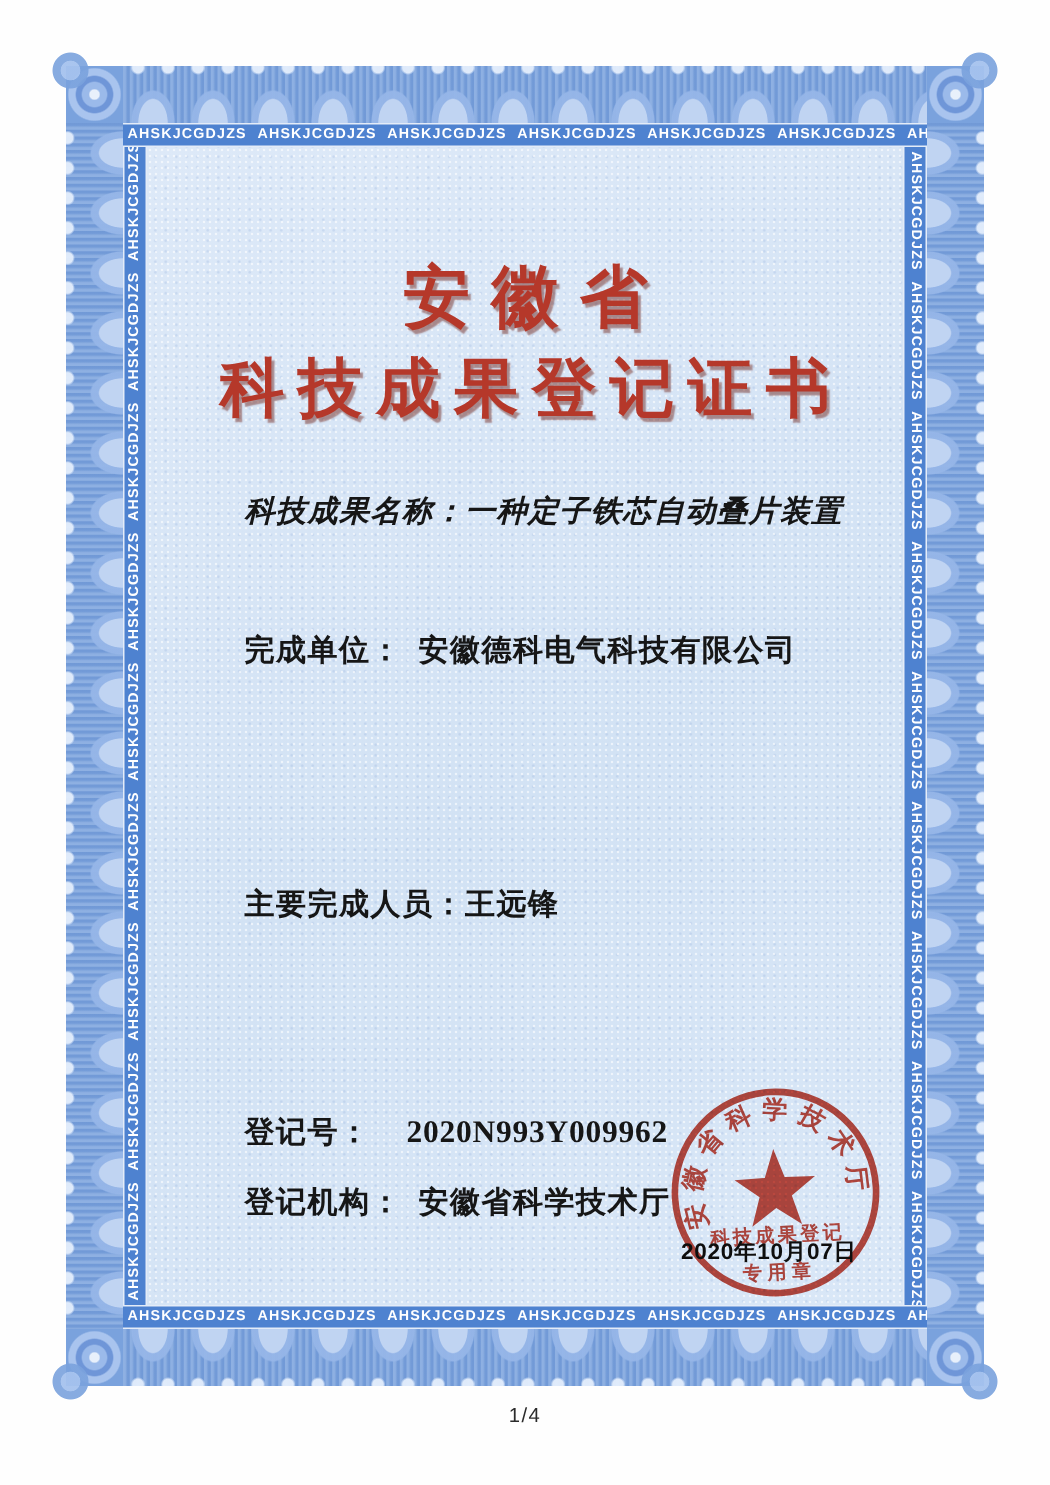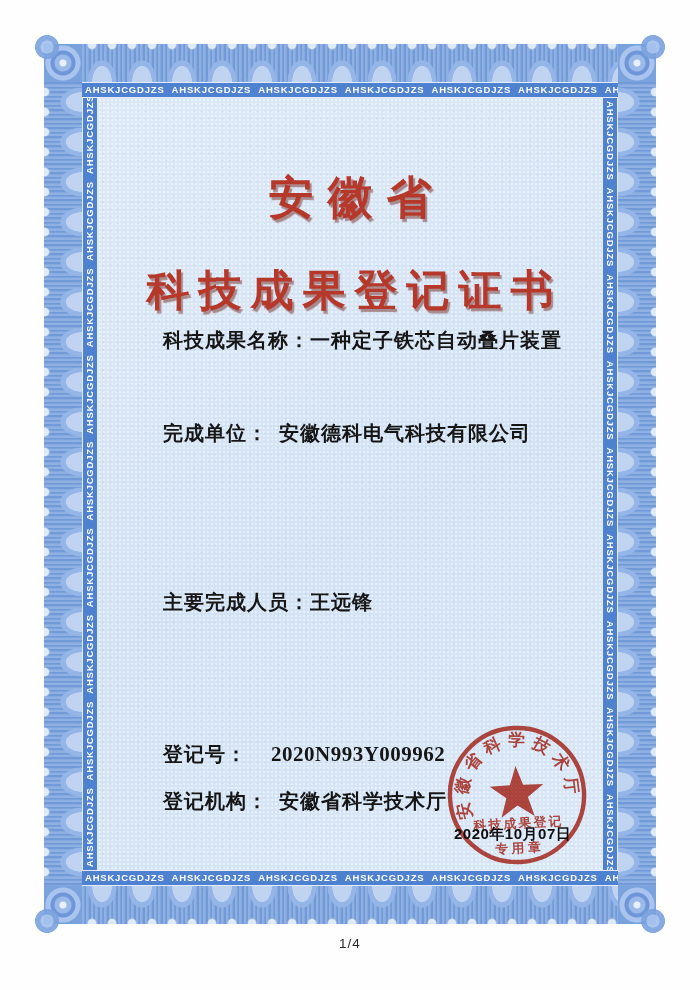--- a/index.html
+++ b/index.html
@@ -72,25 +72,25 @@
       radial-gradient(rgba(255,255,255,.6) .6px, transparent 1.1px),
       radial-gradient(rgba(125,158,210,.22) .6px, transparent 1.1px),
       linear-gradient(155deg,#dde9f8 0%,#d2e2f4 55%,#d9e7f7 100%);
     background-size:4px 4px,7px 7px,100% 100%;
     background-position:0 0,2px 3px,0 0;}
 
   .title{position:absolute;left:0;width:100%;text-align:center;color:var(--title-red);
     font-family:"Liberation Serif","DejaVu Serif",serif;font-weight:bold;line-height:1;
     text-shadow:2px 3px 1px rgba(105,22,12,.45);}
   .title1{top:78px;font-size:45px;letter-spacing:14px;text-indent:14px;}
-  .title2{top:140px;font-size:43px;letter-spacing:9px;text-indent:9px;margin-top:31px;}
+  .title2{top:140px;font-size:43px;letter-spacing:9px;text-indent:9px;}
 
   .field{position:absolute;left:65px;font-weight:bold;font-size:20px;color:var(--text-black);
     letter-spacing:1px;white-space:nowrap;}
-  .f1{top:229px;}.f2{top:322px;}.f3{top:491px;}.f4{top:643px;}.f5{top:690px;text-align:right;}
+  .f1{top:229px;font-style:italic;}.f2{top:322px;}.f3{top:491px;}.f4{top:643px;}.f5{top:690px;text-align:right;}
   .gap{margin-left:11px;}
   .val-serif{font-family:"Liberation Serif","DejaVu Serif",serif;font-size:21px;letter-spacing:.5px;margin-left:24px;}
 
   
   .seal{position:absolute;left:344px;top:622px;width:150px;height:150px;
     transform:rotate(-3deg);opacity:.92;mix-blend-mode:multiply;}
   .seal svg{width:100%;height:100%;}
   .seal text{font-family:"Liberation Serif","DejaVu Serif",serif;font-weight:bold;fill:var(--seal-red);}
   .seal-date{position:absolute;left:356px;top:727px;font-weight:bold;font-size:15px;
     letter-spacing:.5px;color:#0e0e0e;white-space:nowrap;}

